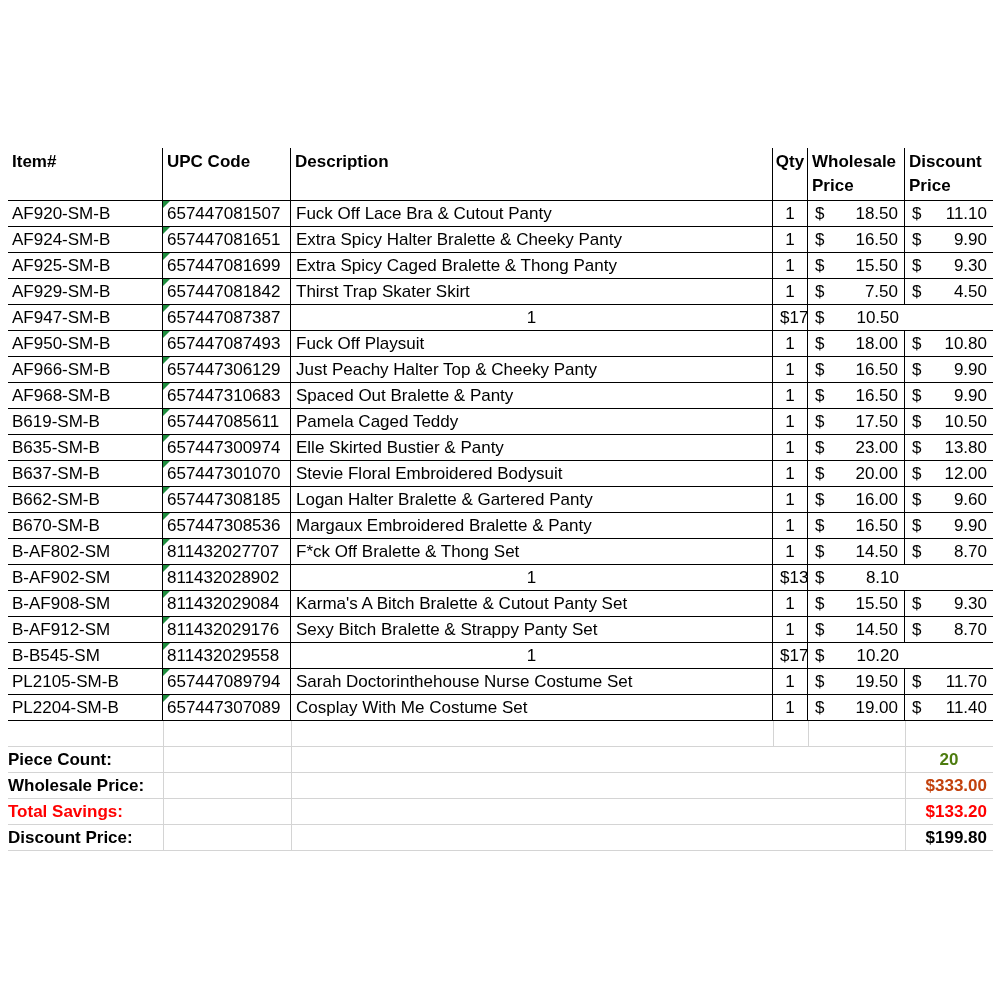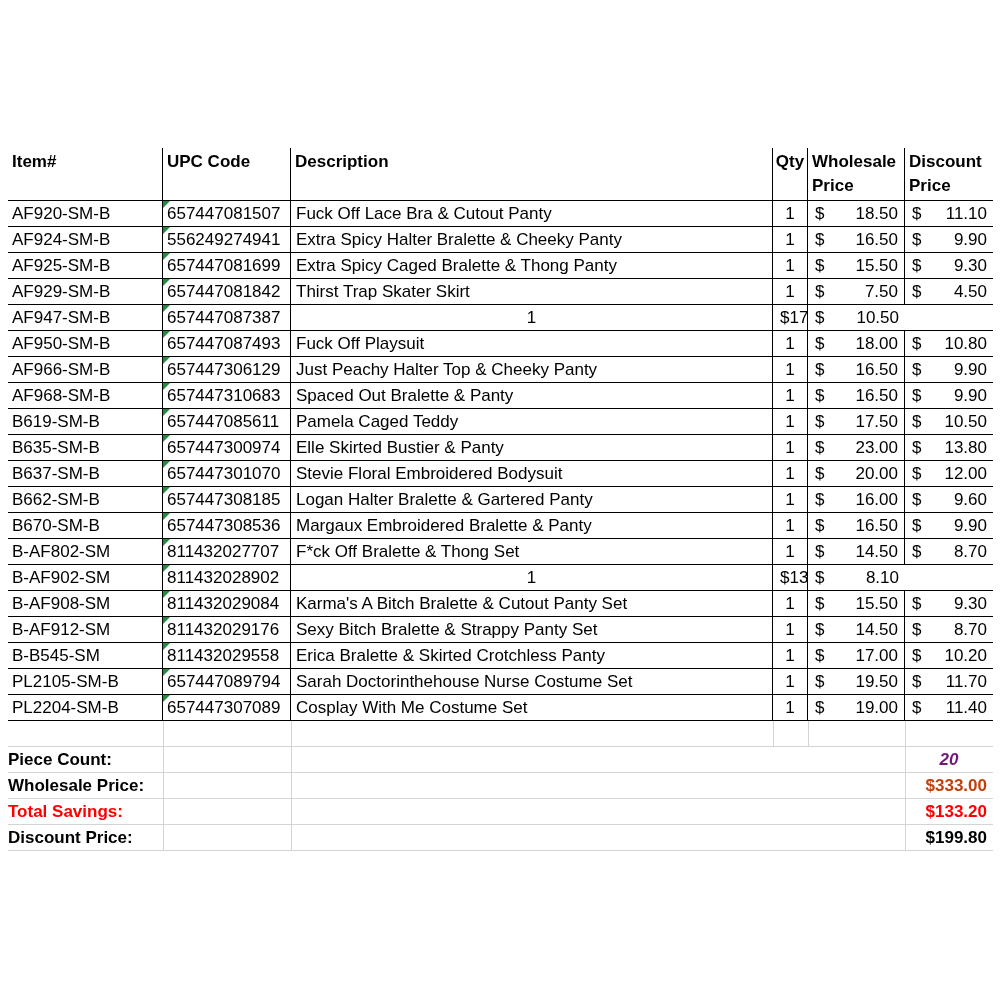--- a/index.html
+++ b/index.html
@@ -83,21 +83,21 @@
       <div class="cell c-money last">
         <span>$</span>
         <span>11.10</span>
       </div>
     </div>
 
     <div class="row">
       <div class="cell c-item">AF924-SM-B</div>
       <div class="cell c-upc">
         <span class="tri"></span>
-        <span>556249274941</span>
+        <span>657447081651</span>
       </div>
       <div class="cell c-desc">Extra Spicy Halter Bralette &amp; Cheeky Panty</div>
       <div class="cell c-qty">1</div>
       <div class="cell c-money">
         <span>$</span>
         <span>16.50</span>
       </div>
       <div class="cell c-money last">
         <span>$</span>
         <span>9.90</span>
@@ -371,21 +371,20 @@
         <span>8.70</span>
       </div>
     </div>
 
     <div class="row">
       <div class="cell c-item">B-B545-SM</div>
       <div class="cell c-upc">
         <span class="tri"></span>
         <span>811432029558</span>
       </div>
-      <div class="cell c-desc">Erica Bralette &amp; Skirted Crotchless Panty</div>
       <div class="cell c-qty">1</div>
       <div class="cell c-money">
         <span>$</span>
         <span>17.00</span>
       </div>
       <div class="cell c-money last">
         <span>$</span>
         <span>10.20</span>
       </div>
     </div>
@@ -424,21 +423,21 @@
         <span>$</span>
         <span>11.40</span>
       </div>
     </div>
   </div>
   </div>
 
   <div id="summary-area">
     <div class="srow" style="top: 747px;">
       <div class="slabel" style="color: rgb(0, 0, 0);">Piece Count:</div>
-      <div class="svalue center" style="color: #701a75; font-style: italic;">20</div>
+      <div class="svalue center" style="color: #4d7c0f;">20</div>
     </div>
 
     <div class="srow" style="top: 773px;">
       <div class="slabel" style="color: rgb(0, 0, 0);">Wholesale Price:</div>
       <div class="svalue" style="color: #c2410c;">$333.00</div>
     </div>
 
     <div class="srow" style="top: 799px;">
       <div class="slabel" style="color: rgb(255, 0, 0);">Total Savings:</div>
       <div class="svalue" style="color: rgb(255, 0, 0);">$133.20</div>

